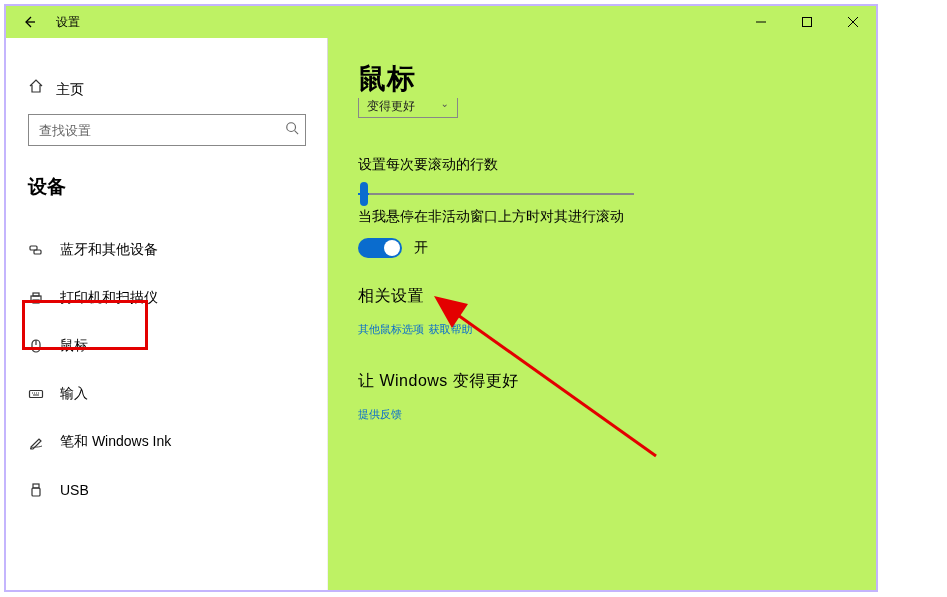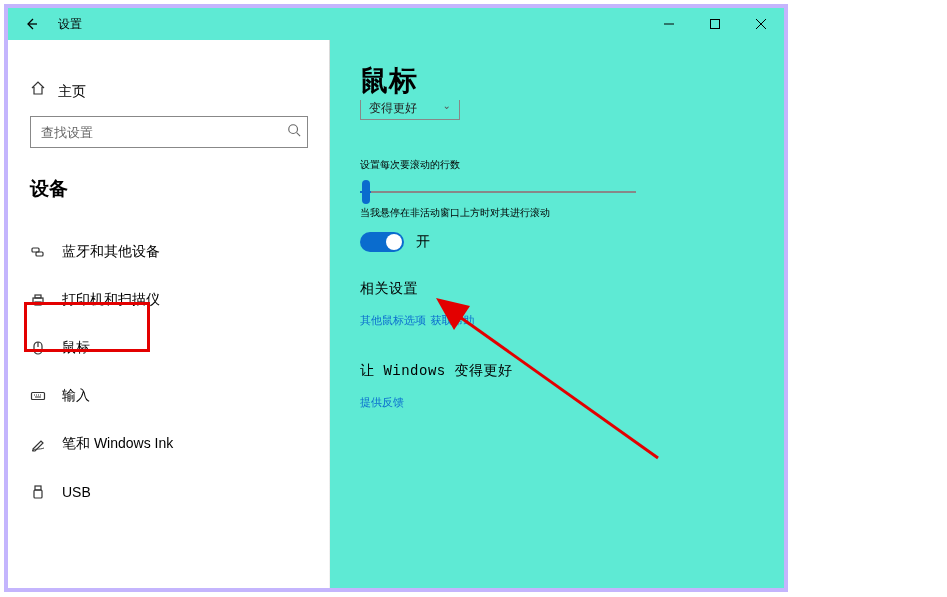--- a/index.html
+++ b/index.html
@@ -1,17 +1,17 @@
 <!DOCTYPE html>
 <html><head>
   <meta charset="utf-8">
   <style>
     * { box-sizing: border-box; margin: 0; padding: 0; font-family: "Microsoft YaHei", "Segoe UI", sans-serif; }
     body { width: 947px; height: 597px; background: #fff; }
-    .window { width: 784px; height: 588px; margin: 4px; border: 4px solid #c4b5fd; position: relative; background: #5eead4; overflow: hidden; }
+    .window { width: 874px; height: 588px; margin: 4px; border: 2px solid #c4b5fd; position: relative; background: #bef264; overflow: hidden; }
 
     
     .titlebar { height: 32px; display: flex; align-items: center; position: relative; }
     .back-btn { width: 46px; height: 32px; display: flex; align-items: center; justify-content: center; cursor: pointer; }
     .back-btn svg { stroke: #000; }
     .title-text { font-size: 12px; margin-left: 4px; }
     .win-controls { position: absolute; right: 0; top: 0; display: flex; }
     .win-btn { width: 46px; height: 32px; display: flex; align-items: center; justify-content: center; cursor: pointer; }
     .win-btn svg { stroke: #000; stroke-width: 1; fill: none; }
 
@@ -41,33 +41,33 @@
 
     .red-box { position: absolute; border: 3px solid #e30000; pointer-events: none; }
 
     
     .content { flex: 1; padding: 22px 30px 10px 30px; overflow: hidden; position: relative; }
     .page-heading { font-size: 28px; font-weight: 600; margin-bottom: 6px; letter-spacing: 1px; }
 
     .dropdown-half { width: 100px; height: 20px; border: 1px solid #888; border-top: none; display: flex; align-items: flex-start; justify-content: space-between; padding: 0 8px; font-size: 12px; color: #222; margin-bottom: 32px; position: relative; top: -6px; cursor: pointer; }
     .dropdown-half .chev { font-size: 10px; color: #555; }
 
-    .field-label { font-size: 10px; margin-bottom: 12px; }
+    .field-label { font-size: 14px; margin-bottom: 12px; }
 
     .slider-wrap { width: 276px; margin-bottom: 20px; position: relative; }
     .slider-track { height: 2px; background: #888; position: relative; top: 7px; }
     .slider-track::before { content:""; position:absolute; left:0; top:0; height:2px; width: 4%; background:#0a6cce; }
     .slider-thumb { position: absolute; left: 0%; top: 0; width: 8px; height: 24px; background: #0a6cce; border-radius: 4px; transform: translateX(2px) translateY(-4px); }
 
     .toggle-row { display: flex; align-items: center; gap: 12px; margin-bottom: 28px; }
     .toggle { width: 44px; height: 20px; border-radius: 10px; background: #0a6cce; position: relative; cursor: pointer; }
     .toggle::after { content:""; position:absolute; right:2px; top:2px; width:16px; height:16px; border-radius:50%; background:#fff; }
     .toggle-label { font-size: 14px; }
 
-    .subsection-heading { font-size: 14px; margin-bottom: 12px; letter-spacing: 0.5px; font-family: Liberation Mono, monospace; }
+    .subsection-heading { font-size: 16px; margin-bottom: 12px; letter-spacing: 0.5px; }
     .link { color: #0a6cce; font-size: 11px; cursor: pointer; display: inline-block; margin-bottom: 34px; }
 
     
     .arrow-svg { position: absolute; left: 420px; top: 280px; pointer-events: none; }
   </style>
 </head>
 <body>
 
 <div class="window">
 

